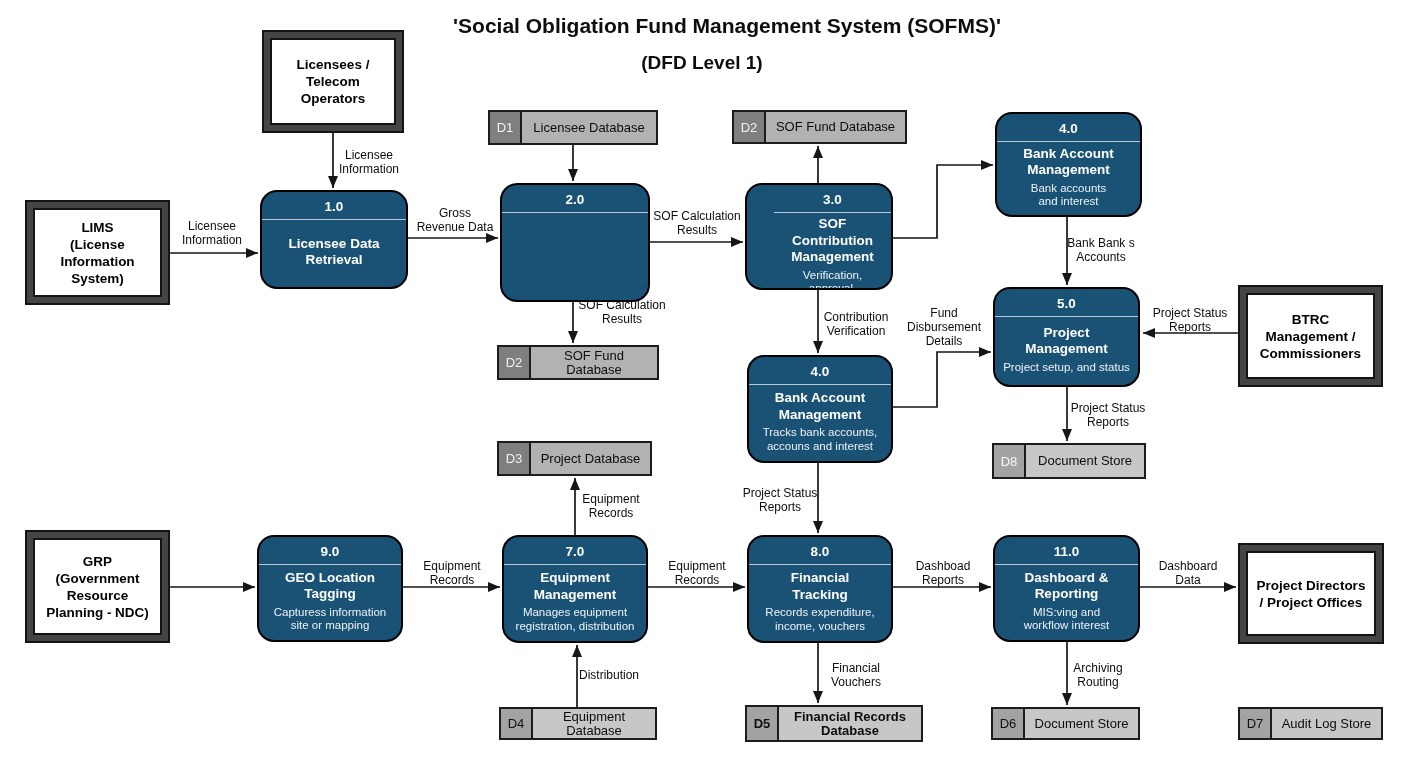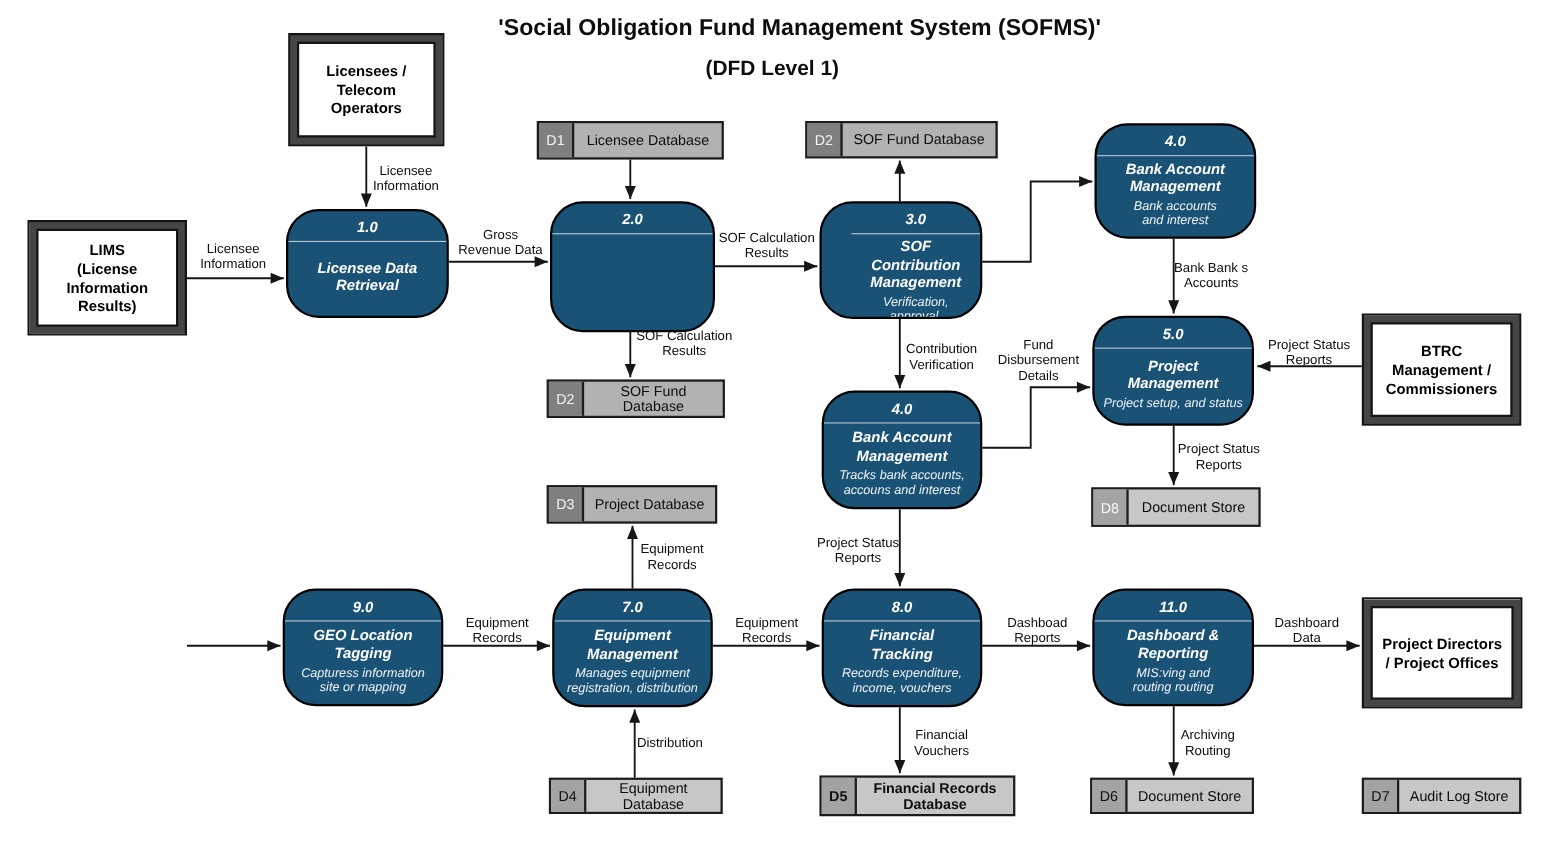--- a/index.html
+++ b/index.html
@@ -14,23 +14,23 @@
   .entity {
     position:absolute; box-sizing:border-box; background:#ffffff;
     border:2px solid #141414;
     display:flex; align-items:center; justify-content:center;
     text-align:center; font-weight:bold; font-size:13.5px; line-height:17px;
     color:#000; white-space:pre-line;
   }
 
   .process {
     position:absolute; box-sizing:border-box;
-    border:2px solid #000; border-radius:30px;
+    border:2px solid #000; border-radius:17px;
     color:#fff; text-align:center;
-    display:flex; flex-direction:column; overflow:hidden;font-style:italic;
+    display:flex; flex-direction:column; overflow:hidden;
   }
   .process .num { font-weight:bold; font-size:13.5px; padding:7px 0 5px; }
   .process .sep { border-top:1.5px solid #b9c7d3; width:100%; }
   .process .pbody { flex:1; display:flex; flex-direction:column; justify-content:center; padding:3px 4px 6px; }
   .process .name { font-weight:bold; font-size:13.5px; line-height:16.5px; white-space:pre-line; }
   .process .desc { font-size:11.5px; line-height:13.5px; margin-top:3px; color:#edf2f7; white-space:pre-line; }
 
   .store { position:absolute; box-sizing:border-box; display:flex; border:2px solid #1c1c1c; }
   .store .tab { width:30px; display:flex; align-items:center; justify-content:center; font-size:13px; border-right:2px solid #1c1c1c; }
   .store .lbl { flex:1; display:flex; align-items:center; justify-content:center; font-size:13px; line-height:14px; color:#0d0d0d; text-align:center; padding:0 8px; }
@@ -90,24 +90,28 @@
       <path d="M1236,587 L1224,582 L1224,592 Z" fill="#161616"></path>
       <polyline points="1067,642 1067,705" fill="none" stroke="#161616" stroke-width="1.7"></polyline>
       <path d="M1067,705 L1062,693 L1072,693 Z" fill="#161616"></path>
     </svg>
 <div class="entity" style="left: 262px; top: 30px; width: 142px; height: 103px; box-shadow: rgb(69, 69, 69) 0px 0px 0px 6px inset, rgb(20, 20, 20) 0px 0px 0px 8px inset;">Licensees /
 Telecom
 Operators</div>
     <div class="entity" style="left: 25px; top: 200px; width: 145px; height: 105px; box-shadow: rgb(69, 69, 69) 0px 0px 0px 6px inset, rgb(20, 20, 20) 0px 0px 0px 8px inset;">LIMS
 (License
 Information
-Results)</div>
+System)</div>
     <div class="entity" style="left: 1238px; top: 285px; width: 145px; height: 102px; box-shadow: rgb(69, 69, 69) 0px 0px 0px 6px inset, rgb(20, 20, 20) 0px 0px 0px 8px inset;">BTRC
 Management /
 Commissioners</div>
+    <div class="entity" style="left: 25px; top: 530px; width: 145px; height: 113px; box-shadow: rgb(69, 69, 69) 0px 0px 0px 6px inset, rgb(20, 20, 20) 0px 0px 0px 8px inset;">GRP
+(Government
+Resource
+Planning - NDC)</div>
     <div class="entity" style="left: 1238px; top: 543px; width: 146px; height: 101px; box-shadow: rgb(69, 69, 69) 0px 0px 0px 6px inset, rgb(20, 20, 20) 0px 0px 0px 8px inset;">Project Directors
 / Project Offices</div>
     <div class="process" style="left: 260px; top: 190px; width: 148px; height: 99px; background: rgb(26, 82, 118); border-color: rgb(0, 0, 0);">
       <div class="num">1.0</div>
       <div class="sep"></div>
       <div class="pbody">
         <div class="name">Licensee Data
 Retrieval</div>
       </div>
     </div>
@@ -184,21 +188,21 @@
 income, vouchers</div>
       </div>
     </div>
     <div class="process" style="left: 993px; top: 535px; width: 147px; height: 107px; background: rgb(26, 82, 118); border-color: rgb(0, 0, 0);">
       <div class="num">11.0</div>
       <div class="sep"></div>
       <div class="pbody">
         <div class="name">Dashboard &amp;
 Reporting</div>
         <div class="desc">MIS:ving and
-routing routing</div>
+workflow interest</div>
       </div>
     </div>
     <div class="store" style="left: 488px; top: 110px; width: 170px; height: 35px; background: rgb(178, 178, 178);">
       <div class="tab" style="background: rgb(127, 127, 127); color: rgb(242, 242, 242);">D1</div>
       <div class="lbl">Licensee Database</div>
     </div>
     <div class="store" style="left: 732px; top: 110px; width: 175px; height: 34px; background: rgb(178, 178, 178);">
       <div class="tab" style="background: rgb(127, 127, 127); color: rgb(242, 242, 242);">D2</div>
       <div class="lbl">SOF Fund Database</div>
     </div>

